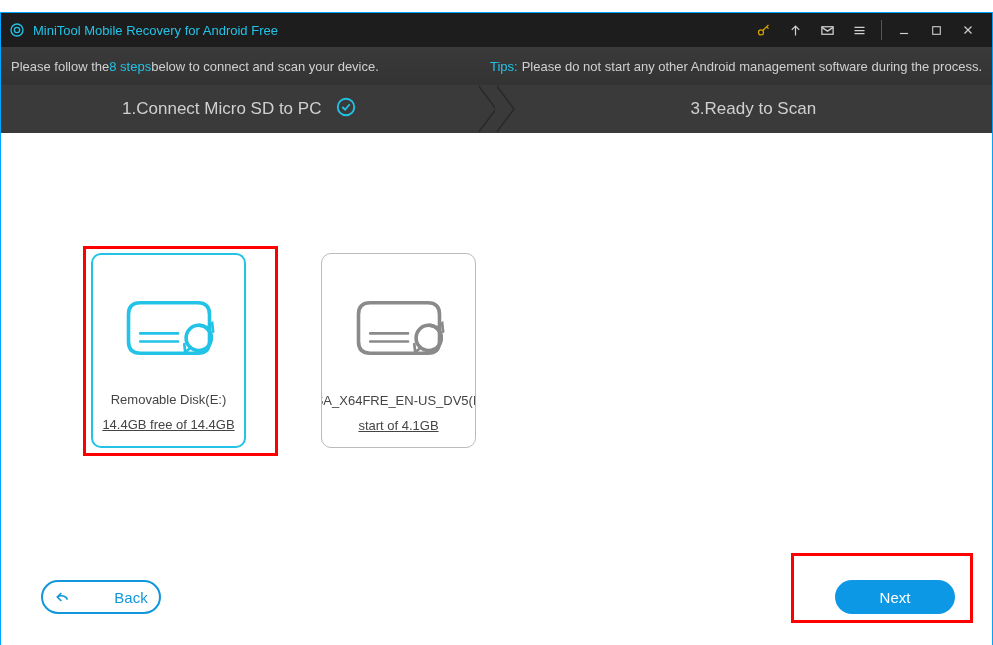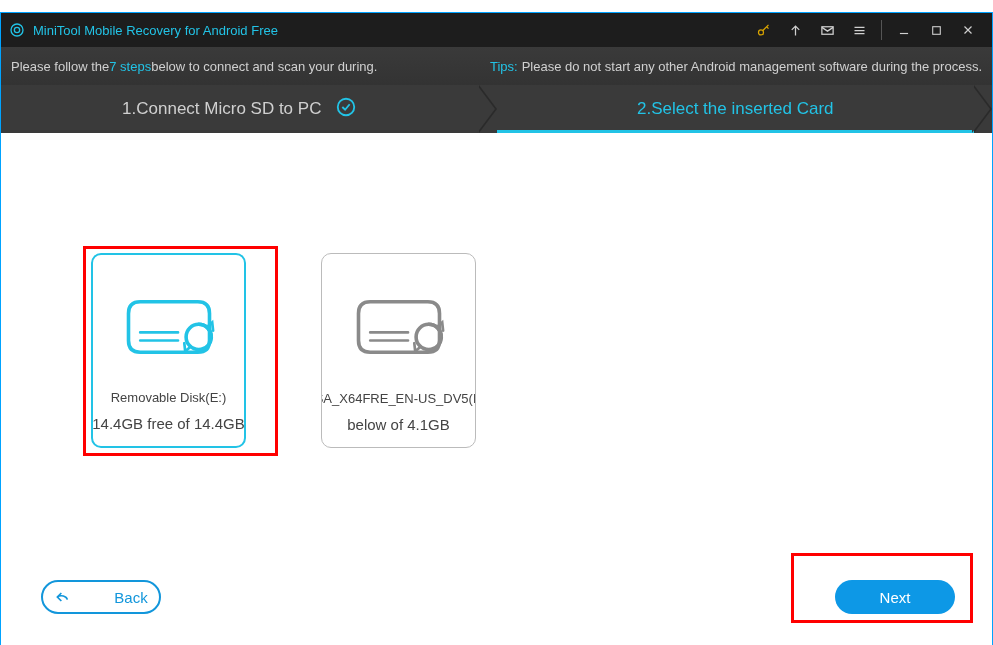--- a/index.html
+++ b/index.html
@@ -53,21 +53,21 @@
   .content { flex:1; background:#fff; position:relative; }
   .cardrow { position:absolute; top:120px; left:90px; display:flex; }
   .card {
     width:155px; height:195px; border:1px solid #bbb; border-radius:10px;
     display:flex; flex-direction:column; align-items:center; justify-content:flex-end;
     padding:12px 6px 14px; margin-right:75px; background:#fff; cursor:pointer; overflow:hidden;
   }
   .card.selected { border:2px solid #22c3e6; }
   .card .icon-wrap { flex:1; display:flex; align-items:center; justify-content:center; width:100%; }
   .card .disk-name { font-size:13px; color:#444; margin-top:4px; white-space:nowrap; }
-  .card .disk-free { font-size:15px; color:#444; margin-top:10px; white-space:nowrap; }
+  .card .disk-free { font-size:13px; color:#444; margin-top:10px; white-space:nowrap;text-decoration:underline; }
   .highlight-box { position:absolute; border:3px solid #f00; pointer-events:none; }
   .hl1 { top:113px; left:82px; width:195px; height:210px; }
   .hl2 { top:420px; left:790px; width:182px; height:70px; }
   
   .btn {
     position:absolute; width:120px; height:34px; border-radius:17px;
     display:flex; align-items:center; justify-content:center; font-size:15px; cursor:pointer;
   }
   .btn-back {
     left:40px; bottom:42px; border:2px solid #1296db; color:#1296db; background:#fff;gap:36px;
@@ -127,41 +127,41 @@
       <span class="tool">
         <svg viewBox="0 0 24 24" width="14" height="14" stroke="currentColor" stroke-width="2">
             <path d="M6 6 L18 18 M18 6 L6 18"></path>
           </svg>
       </span>
     </div>
   </div>
 
   <div class="infostrip">
     <span>Please follow the </span>
-    <span class="steps-num">7 steps</span>
-    <span> below to connect and scan your during.</span>
+    <span class="steps-num">8 steps</span>
+    <span> below to connect and scan your device.</span>
     <span class="tips-label">Tips:</span>
     <span> Please do not start any other Android management software during the process.</span>
   </div>
 
   <div class="stepbar">
     <div class="step done">
       <span>1.Connect Micro SD to PC</span>
       <span class="check">
         <svg viewBox="0 0 24 24" width="22" height="22" fill="none" stroke="currentColor" stroke-width="2">
           <circle cx="12" cy="12" r="9"></circle>
             <path d="M8 12 L11 15 L16 9"></path>
         </svg>
       </span>
     </div>
     <div class="step-arrow"></div>
-    <div class="step active">
-      <span>2.Select the inserted Card</span>
-    </div>
     <div class="step-arrow"></div>
+    <div class="step">
+      <span>3.Ready to Scan</span>
+    </div>
   </div>
 
   <div class="content">
     <div class="cardrow">
 
       <div class="card selected">
         <div class="icon-wrap">
           <svg viewBox="0 0 120 80" width="110" height="72" fill="none" stroke="#22c3e6" stroke-width="4" stroke-linecap="round">
             <path d="M15 25 Q15 12 28 12 H92 Q105 12 105 25 V55 Q105 68 92 68 H28 Q15 68 15 55 Z"></path>
             <path d="M28 46 H70 M28 55 H70" stroke-width="3"></path>
@@ -180,21 +180,21 @@
           <svg viewBox="0 0 120 80" width="110" height="72" fill="none" stroke="#8a8a8a" stroke-width="4" stroke-linecap="round">
             <path d="M15 25 Q15 12 28 12 H92 Q105 12 105 25 V55 Q105 68 92 68 H28 Q15 68 15 55 Z"></path>
             <path d="M28 46 H70 M28 55 H70" stroke-width="3"></path>
             <circle cx="93" cy="51" r="14" stroke-width="4"></circle>
             <path d="M93 37 A14 14 0 0 1 107 51" stroke-width="4"></path>
             <path d="M102 40 L108 35 L109 44" stroke-width="3"></path>
             <path d="M84 62 L78 67 L77 58" stroke-width="3"></path>
           </svg>
         </div>
         <div class="disk-name">SA_X64FRE_EN-US_DV5(D</div>
-        <div class="disk-free">below of 4.1GB</div>
+        <div class="disk-free">start of 4.1GB</div>
       </div>
 
     </div>
 
     <div class="highlight-box hl1"></div>
     <div class="highlight-box hl2"></div>
 
     <div class="btn btn-back">
       <svg viewBox="0 0 24 24" width="16" height="16" fill="none" stroke="currentColor" stroke-width="2.5">
         <path d="M11 6 L5 12 L11 18 M5 12 A9 7 0 0 1 20 16"></path>

